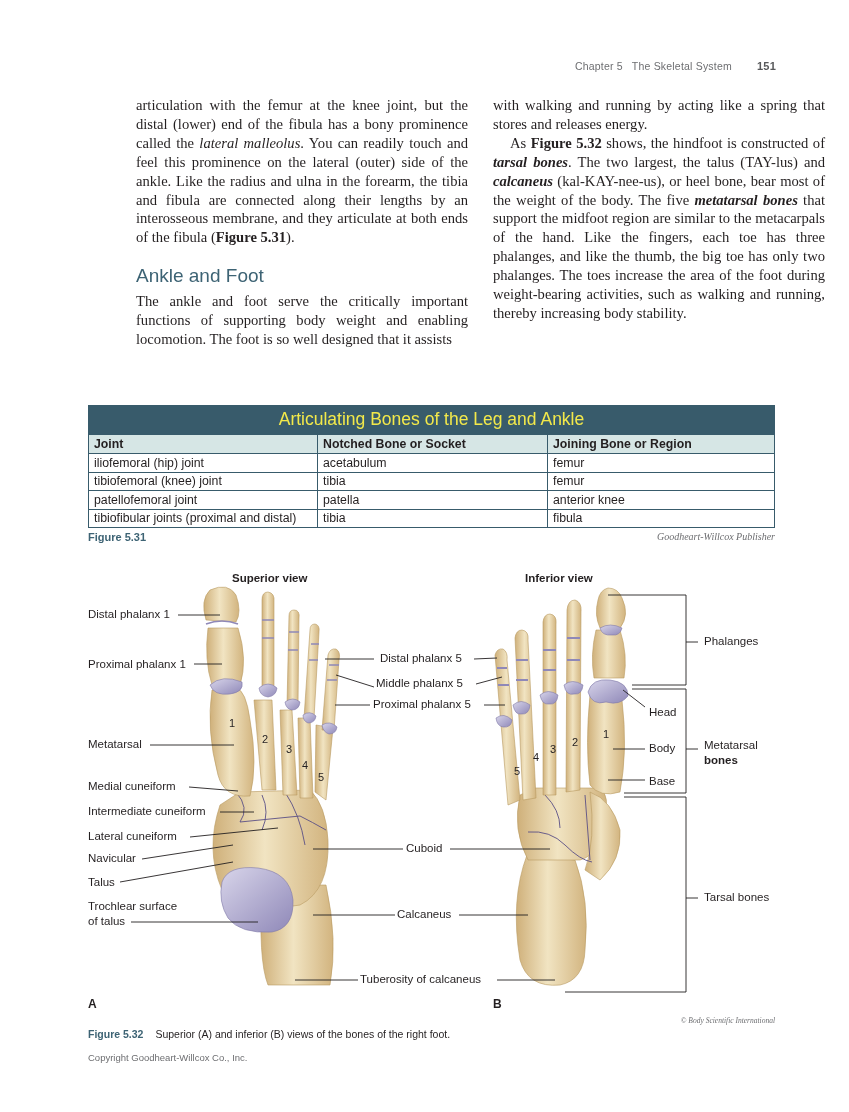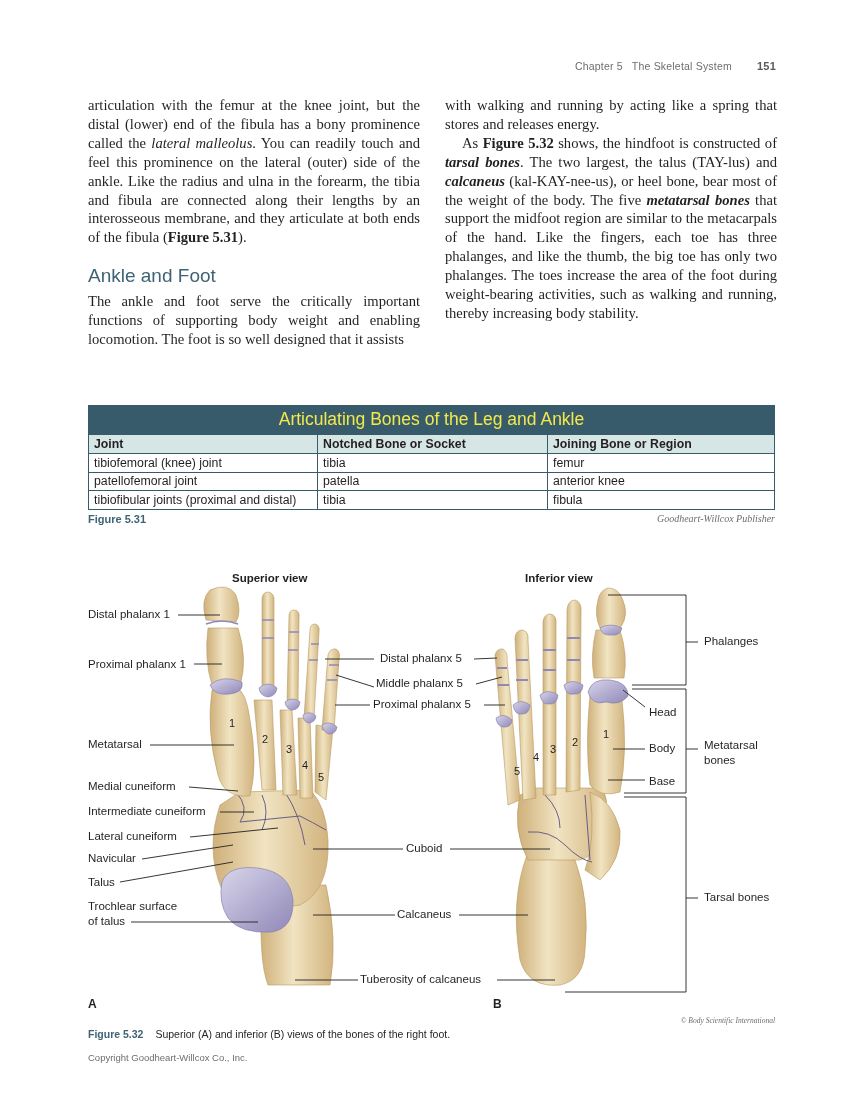--- a/index.html
+++ b/index.html
@@ -3,21 +3,21 @@
 <meta charset="utf-8">
 <style>
   * { box-sizing: border-box; margin: 0; padding: 0; }
   html, body { width: 849px; height: 1112px; background: #ffffff; overflow: hidden; }
   body { position: relative; font-family: "Liberation Sans", sans-serif; color: #231f20; }
 
   .running-head { position: absolute; top: 60px; right: 73px; font-size: 10.5px; color: #6d6e71; letter-spacing: 0.2px; }
   .running-head .chap { margin-right: 6px; }
   .running-head .pnum { font-weight: bold; color: #58595b; margin-left: 22px; font-size: 11px; }
 
-  .col { position: absolute; top: 96px; width: 332px; font-family: "Liberation Serif", serif; font-size: 14.6px; line-height: 18.9px; text-align: justify; color: #231f20; }
+  .col { position: absolute; top: 96px; width: 332px; font-family: "Liberation Serif", serif; font-size: 14.6px; line-height: 18.9px; text-align: justify; color: #231f20; margin-left: 48px; }
   .col-left { left: 88px; }
   .col-right { left: 445px; }
   .col p { margin: 0; }
   .col p.indent { text-indent: 17px; }
   .col i { font-style: italic; }
   .col b.fig { font-weight: bold; }
   .col b.term { font-weight: bold; font-style: italic; }
   .section-heading { font-family: "Liberation Sans", sans-serif; font-size: 19px; color: #3d6374; margin: 20px 0 6px 0; font-weight: normal; }
 
   .tbl-wrap { position: absolute; left: 88px; top: 405px; width: 687px; }
@@ -71,20 +71,25 @@
         <col>
       </colgroup>
     <thead>
       <tr>
         <th>Joint</th>
         <th>Notched Bone or Socket</th>
         <th>Joining Bone or Region</th>
       </tr>
     </thead>
     <tbody>
+      <tr>
+        <td>iliofemoral (hip) joint</td>
+        <td>acetabulum</td>
+        <td>femur</td>
+      </tr>
       <tr>
         <td>tibiofemoral (knee) joint</td>
         <td>tibia</td>
         <td>femur</td>
       </tr>
       <tr>
         <td>patellofemoral joint</td>
         <td>patella</td>
         <td>anterior knee</td>
       </tr>
@@ -240,21 +245,21 @@
   <div class="lbl" style="left:373px; top:138px;">Proximal phalanx 5</div>
   <div class="lbl" style="left:406px; top:282px;">Cuboid</div>
   <div class="lbl" style="left:397px; top:348px;">Calcaneus</div>
   <div class="lbl" style="left:360px; top:413px;">Tuberosity of calcaneus</div>
 
   <div class="lbl" style="left:649px; top:146px;">Head</div>
   <div class="lbl" style="left:649px; top:182px;">Body</div>
   <div class="lbl" style="left:649px; top:215px;">Base</div>
   <div class="lbl" style="left:704px; top:75px;">Phalanges</div>
   <div class="lbl" style="left:704px; top:179px;">Metatarsal</div>
-  <div class="lbl" style="left:704px; top:194px;">bones</div>
+  <div class="lbl" style="left:704px; top:194px;font-weight:bold;">bones</div>
   <div class="lbl" style="left:704px; top:331px;">Tarsal bones</div>
 
   <div class="numlbl" style="left:229px; top:157px;">1</div>
   <div class="numlbl" style="left:262px; top:173px;">2</div>
   <div class="numlbl" style="left:286px; top:183px;">3</div>
   <div class="numlbl" style="left:302px; top:199px;">4</div>
   <div class="numlbl" style="left:318px; top:211px;">5</div>
 
   <div class="numlbl" style="left:603px; top:168px;">1</div>
   <div class="numlbl" style="left:572px; top:176px;">2</div>

